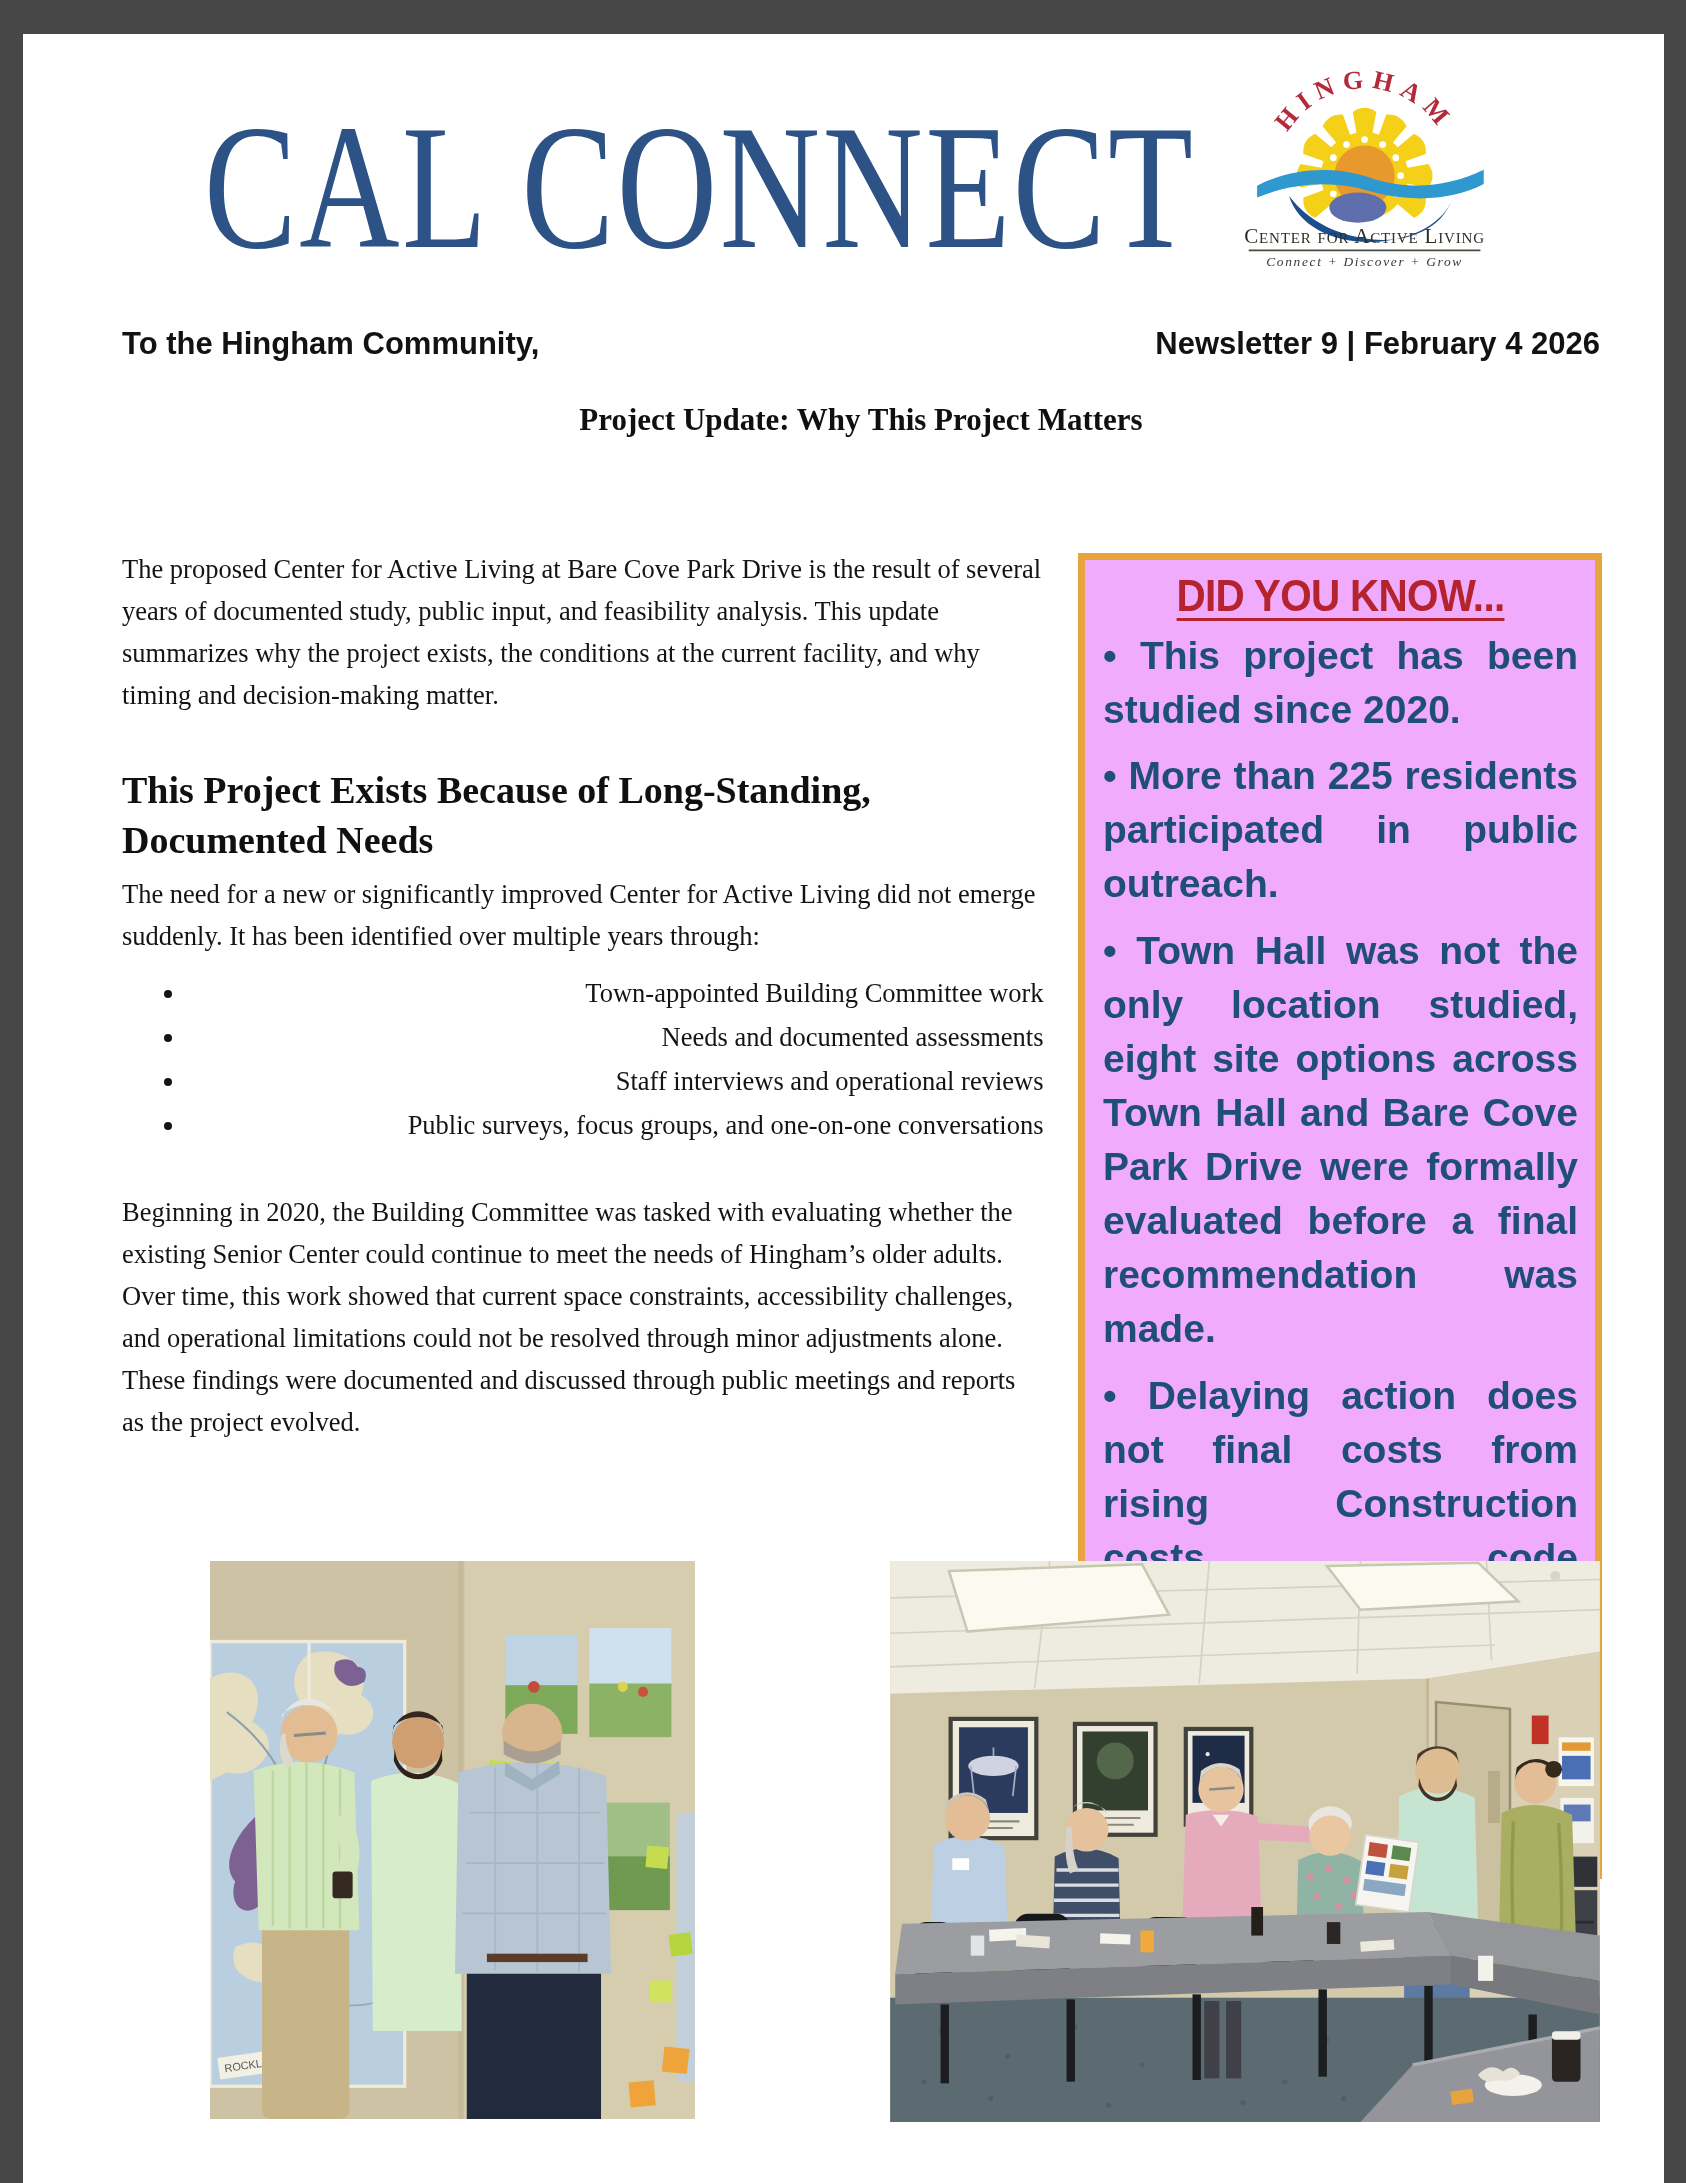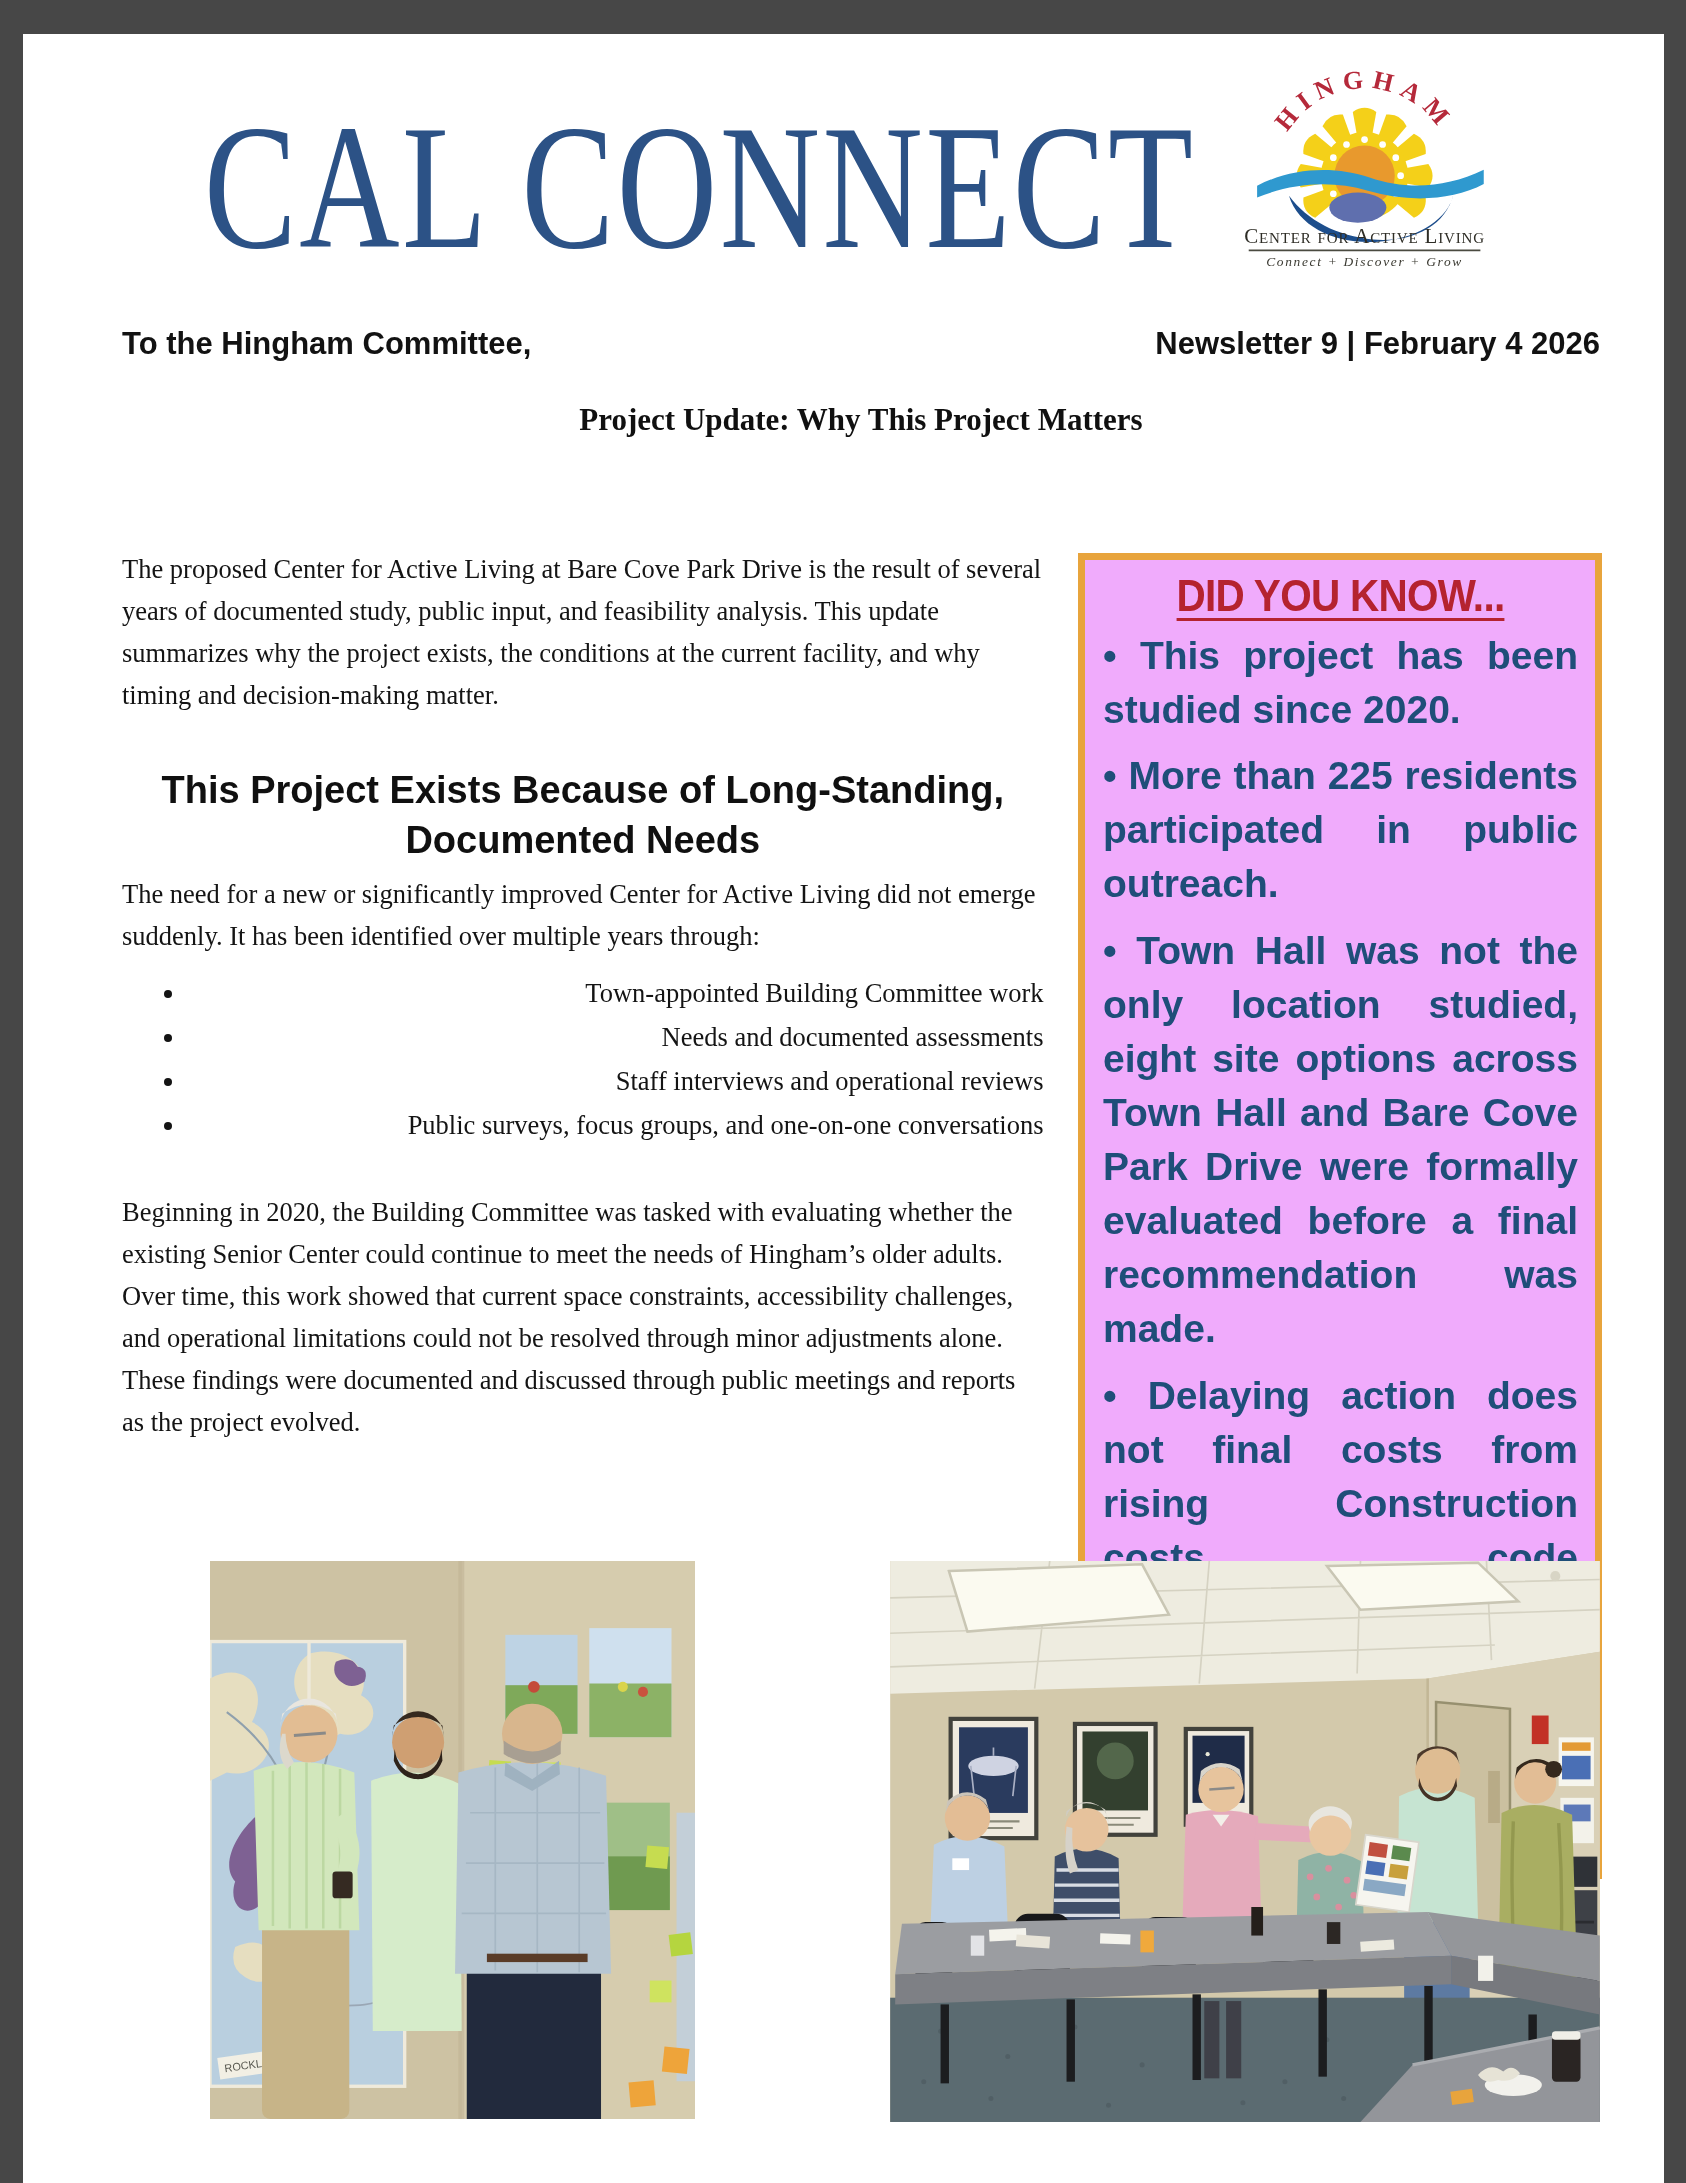--- a/index.html
+++ b/index.html
@@ -30,22 +30,22 @@
   .dyk-title{font-family:"Liberation Sans",sans-serif;font-weight:bold;font-size:44px;
       letter-spacing:-0.8px;color:#b5232f;text-align:center;text-decoration:underline;
       text-decoration-thickness:3.4px;text-underline-offset:6.7px;margin-bottom:11.8px;
       transform:scaleX(.92);transform-origin:center;}
   .dyk ul{list-style:none;margin:0;padding:0;}
   .dyk li{font-family:"Liberation Sans",sans-serif;font-weight:bold;font-size:39px;
       line-height:54px;color:#1f4e79;text-align:justify;margin-top:12.6px;}
   .dyk li::before{content:"• ";}
   .dyk li:first-child{margin-top:0;}
 
-  h2.section{font-family:Liberation Sans, sans-serif;font-weight:bold;font-size:38px;
-      line-height:50px;margin:49px 0 8.4px 0;color:#101010;text-align:center;}
+  h2.section{font-family:Liberation Serif, serif;font-weight:bold;font-size:38px;
+      line-height:50px;margin:49px 0 8.4px 0;color:#101010;}
   ul.bullets{margin:13.4px 0 0 0;padding-left:65px;list-style:disc;}
   ul.bullets li{line-height:44px;padding-left:6.7px;text-align:right;}
   .closing{margin-top:44px !important;}
 
   
   .photo{position:absolute;display:block;}
   .photo-left{left:187px;top:1527px;width:485px;height:558px;}
   .photo-right{left:867px;top:1527px;width:710px;height:561px;}
 </style>
 </head>
@@ -92,21 +92,21 @@
       <ellipse cx="138" cy="166" rx="34" ry="18" fill="#5f6fae"></ellipse>
       <path d="M 56 152 C 68 192 118 212 168 206 C 213 201 246 178 252 150 C 242 190 200 208 156 204 C 114 200 78 182 56 152 Z" fill="#1d4e8c"></path>
       <path d="M 18 140 C 60 118 110 116 152 130 C 196 145 242 143 288 121 L 288 138 C 250 158 198 160 150 146 C 106 133 60 137 18 154 Z" fill="#2f99cf"></path>
     </g>
     <text x="146" y="208" text-anchor="middle" font-family="Liberation Serif, serif" font-size="25" fill="#2e2d26" letter-spacing="1" style="font-variant:small-caps">Center for Active Living</text>
     <line x1="8" y1="217" x2="284" y2="217" stroke="#4a4a40" stroke-width="2"></line>
     <text x="146" y="236" text-anchor="middle" font-family="Liberation Serif, serif" font-style="italic" font-size="16" fill="#3c3b33" letter-spacing="2">Connect + Discover + Grow</text>
   </svg>
 
   <div class="info-row">
-    <div>To the Hingham Committee,</div>
+    <div>To the Hingham Community,</div>
     <div>Newsletter 9 | February 4 2026</div>
   </div>
 
   <h1 class="headline">Project Update: Why This Project Matters</h1>
 
   <div class="content">
     <aside class="dyk">
       <div class="dyk-title">DID YOU KNOW...</div>
       <ul>
 

